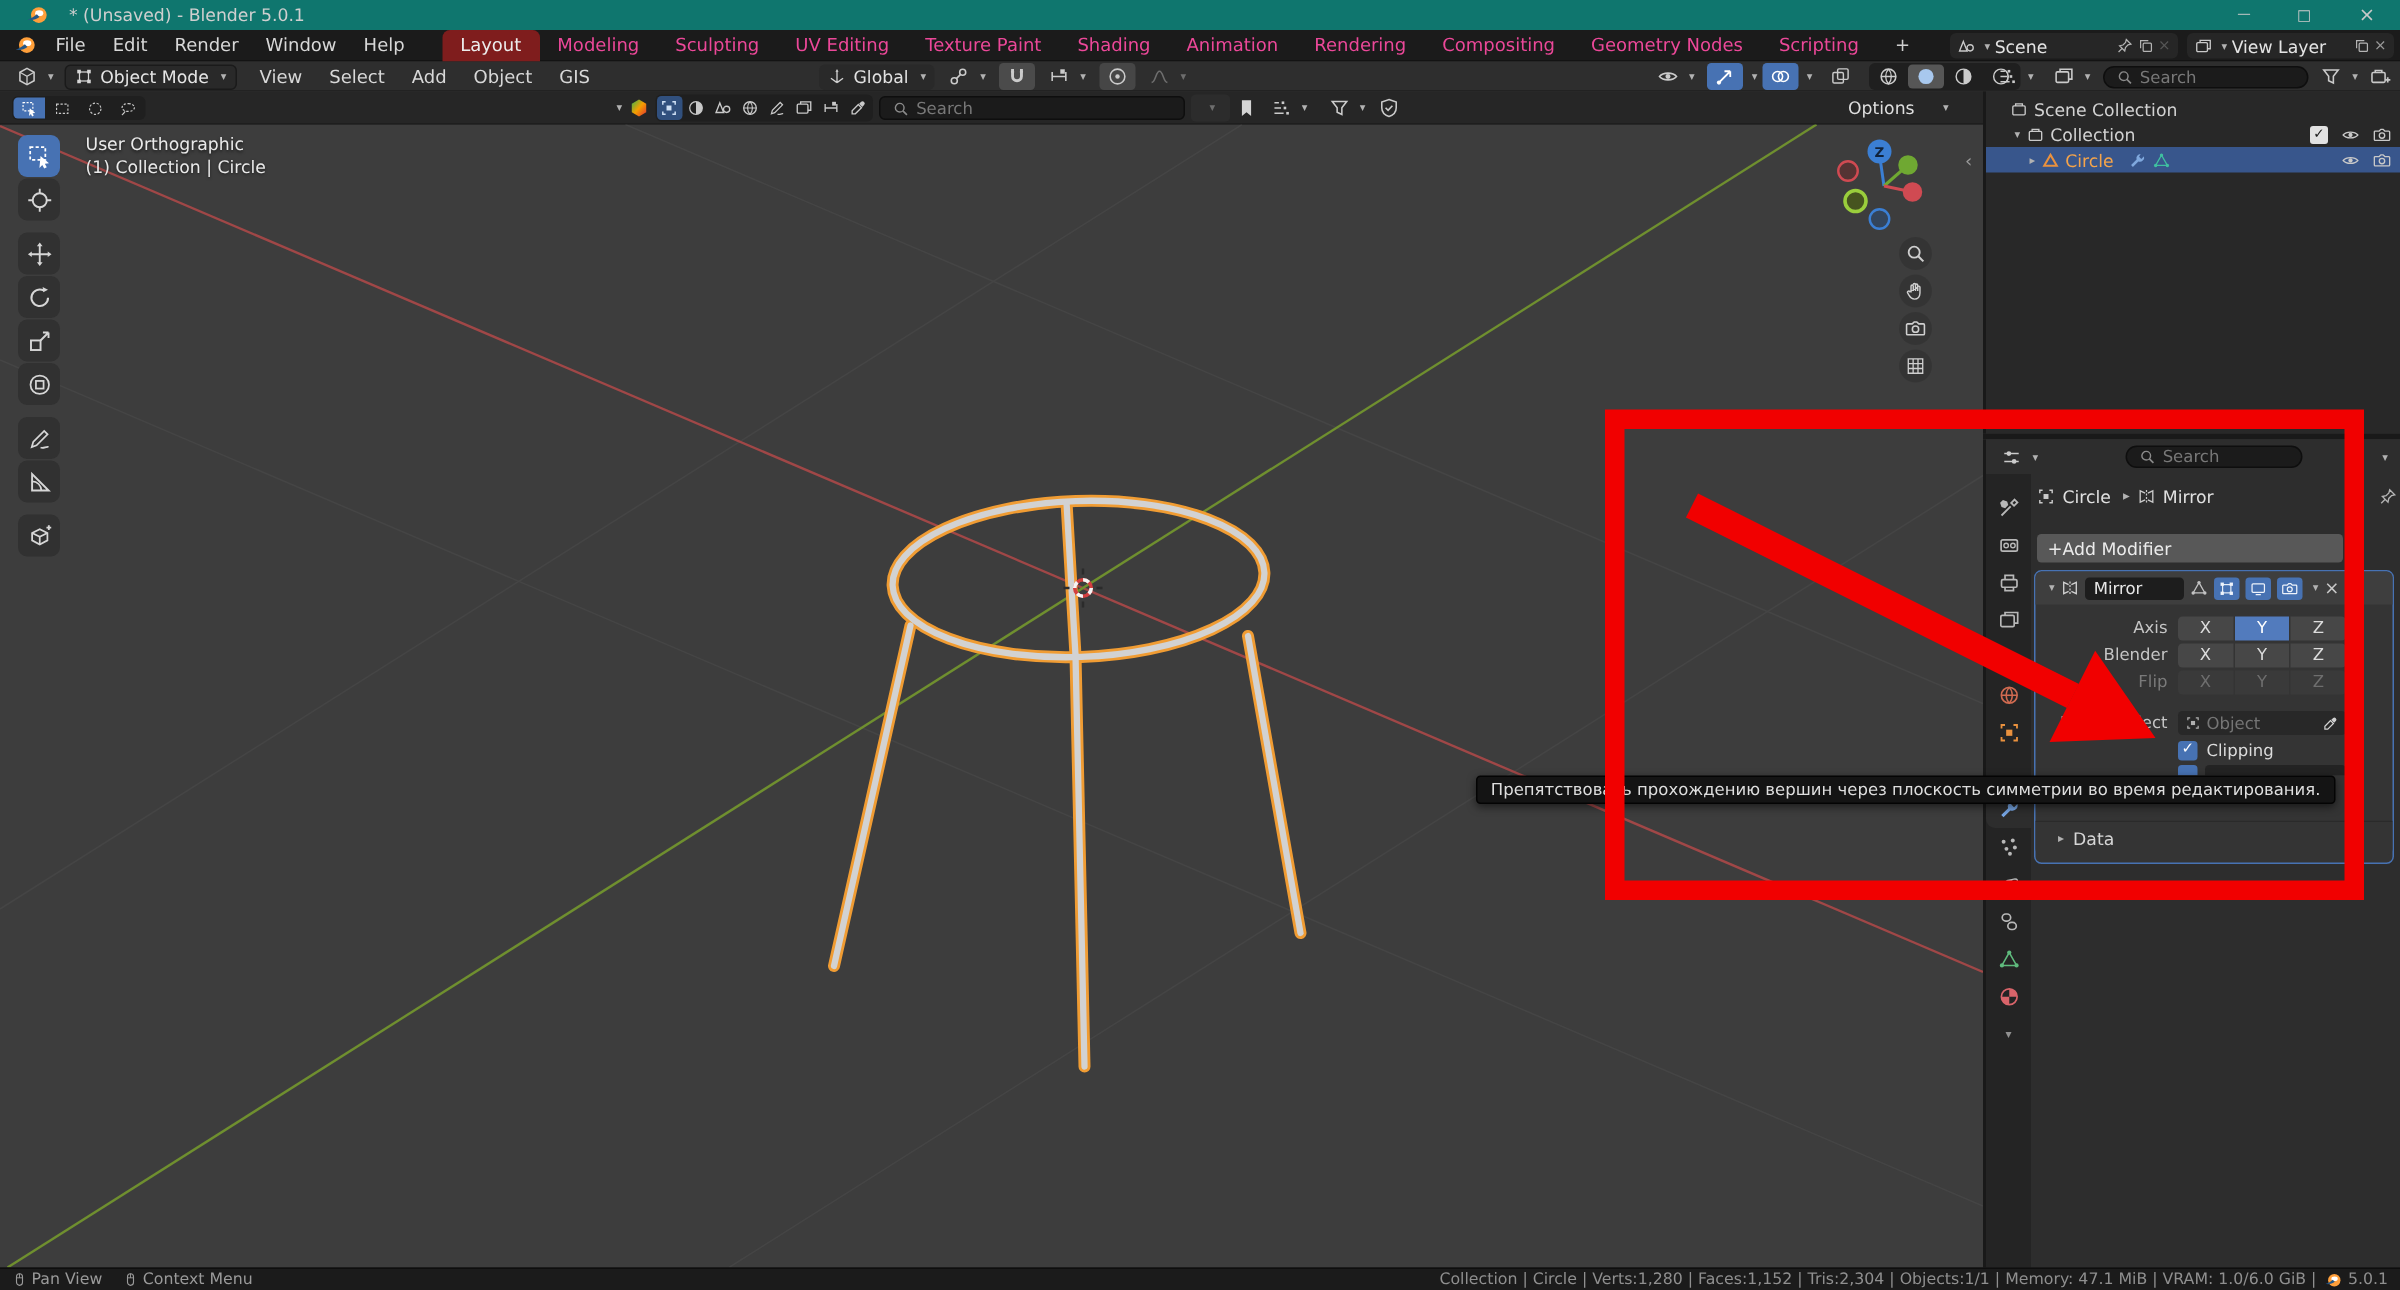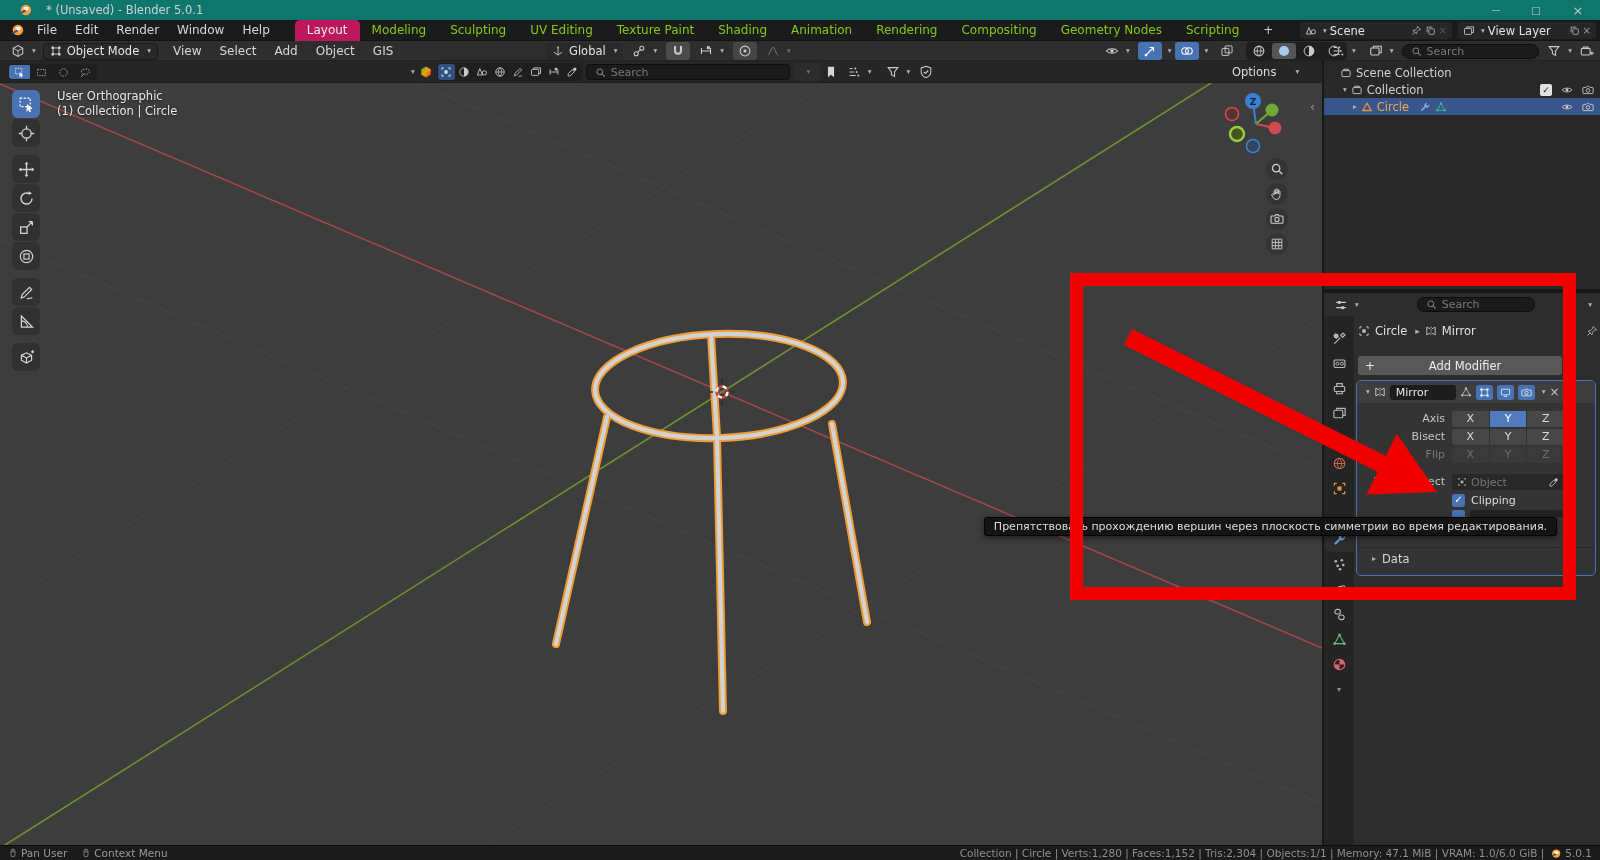--- a/index.html
+++ b/index.html
@@ -5,22 +5,22 @@
 *{box-sizing:border-box;margin:0;padding:0}
 html,body{width:1600px;height:860px;overflow:hidden}
 body{position:relative;background:#3d3d3d;font-family:"DejaVu Sans","Liberation Sans",sans-serif;font-size:12px;color:#c9c9c9;cursor:default}
 .ab{position:absolute}
 .fx{display:flex;align-items:center}
 .i{width:14px;height:14px;flex:none}
 .i12{width:12px;height:12px;flex:none}
 .i11{width:11px;height:11px;flex:none}
 .ch{font-size:7.5px;color:#b2b2b2;margin-left:3px;line-height:1}
 .mi{padding:0 9px;font-size:12px;color:#d8d8d8}
-.tab{height:21px;line-height:21px;padding:0 12px;font-size:12px;color:#84cc16;border-radius:5px 5px 0 0}
-.tab.on{background:#be185d;color:#ececec}
+.tab{height:21px;line-height:21px;padding:0 12px;font-size:12px;color:#ec4899;border-radius:5px 5px 0 0}
+.tab.on{background:#7f1d1d;color:#ececec}
 .pill{background:#1f1f1f;border-radius:4px}
 .wbtn{height:18px;display:flex;align-items:center;gap:4px;padding:0 5px;border-radius:3px;color:#cbcbcb}
 .search{display:flex;align-items:center;gap:5px;background:#1b1b1b;border:1px solid #0e0e0e;border-radius:10px;padding:0 8px;color:#8a8a8a}
 .search input{background:none;border:none;outline:none;color:#d0d0d0;font-size:11px;width:100%;font-family:inherit}
 input::placeholder{color:#787878}
 .tb-btn{width:28px;height:28px;border-radius:6px;background:#313131;display:flex;align-items:center;justify-content:center;color:#d6d6d6}
 .tb-btn.on{background:#4772b3;color:#fff}
 .tb-btn svg{width:17px;height:17px}
 .seg{flex:1;height:16px;line-height:16px;text-align:center;background:#474747;color:#dcdcdc;font-size:11px}
 .seg.on{background:#527bbd;color:#fff}
@@ -881,21 +881,21 @@
       </svg>
     <span style="font-size:11.5px;color:#e0e0e0">Mirror</span>
     <span style="flex:1"></span>
     <svg class="i12" style="color:#b4b4b4">
         <use href="#s-pin"></use>
       </svg>
   </div>
 
   <div class="ab fx" style="left:34px;top:63px;width:204px;height:19px;background:#585858;border-radius:3px;padding:0 7px">
     <span style="color:#e8e8e8;font-size:12px">+</span>
-    <span style="flex:1;text-align:center;font-size:11.5px;color:#ececec">Add Modifier</span>
+    <span style="flex:1;font-size:11.5px;color:#ececec">Add Modifier</span>
   </div>
 
   <div class="ab" style="left:32px;top:87px;width:240px;height:196px;background:#343434;border:1px solid #4772b3;border-radius:5px">
     <div class="fx" style="height:22px;background:#3e3e3e;border-radius:4px 4px 0 0;padding:0 6px;gap:4px">
       <span class="ch">▾</span>
       <svg class="i12" style="color:#d0d0d0">
           <use href="#s-bfly"></use>
         </svg>
       <input style="width: 66px; height: 15px; background: rgb(29, 29, 29); border: none; border-radius: 3px; color: rgb(230, 230, 230); font-size: 11px; padding: 0px 6px; outline: none; font-family: inherit;" value="Mirror">
       <svg class="i12" style="color:#c3c3c3">
@@ -923,21 +923,21 @@
     <div class="ab" style="left:0;top:30px;width:100%;height:16px">
       <span class="rlbl">Axis</span>
       <div class="segwrap">
         <div class="seg">X</div>
         <div class="seg on">Y</div>
         <div class="seg">Z</div>
       </div>
     </div>
 
     <div class="ab" style="left:0;top:48px;width:100%;height:16px">
-      <span class="rlbl">Bisect</span>
+      <span class="rlbl">Blender</span>
       <div class="segwrap">
         <div class="seg">X</div>
         <div class="seg">Y</div>
         <div class="seg">Z</div>
       </div>
     </div>
 
     <div class="ab" style="left:0;top:66px;width:100%;height:16px">
       <span class="rlbl dim">Flip</span>
       <div class="segwrap">
@@ -982,21 +982,21 @@
 
 <div class="ab" style="right:43px;top:517px;height:19px;line-height:17px;background:#141414;border:1px solid #040404;border-radius:3px;padding:0 9px;font-size:11px;color:#dedede;white-space:nowrap;z-index:8;box-shadow:0 2px 6px #00000088">
   <span>Препятствовать прохождению вершин через плоскость симметрии во время редактирования.</span>
 </div>
 
 <div class="ab fx" style="left:0;top:845px;width:1600px;height:15px;background:#1b1b1b;border-top:1px solid #0e0e0e;padding:0 8px;z-index:4">
   <div class="fx" style="gap:3px">
     <svg style="width:10px;height:12px;color:#9a9a9a">
         <use href="#s-mouse"></use>
       </svg>
-    <span style="font-size:10.5px;color:#9a9a9a">Pan User</span>
+    <span style="font-size:10.5px;color:#9a9a9a">Pan View</span>
   </div>
   <div class="fx" style="gap:3px;margin-left:14px">
     <svg style="width:10px;height:12px;color:#9a9a9a">
         <use href="#s-mouse"></use>
       </svg>
     <span style="font-size:10.5px;color:#9a9a9a">Context Menu</span>
   </div>
   <span style="flex:1"></span>
   <span style="font-size:10.5px;color:#8f8f8f">Collection | Circle | Verts:1,280 | Faces:1,152 | Tris:2,304 | Objects:1/1 | Memory: 47.1 MiB | VRAM: 1.0/6.0 GiB |</span>
   <svg class="i11" style="margin:0 4px 0 6px">

